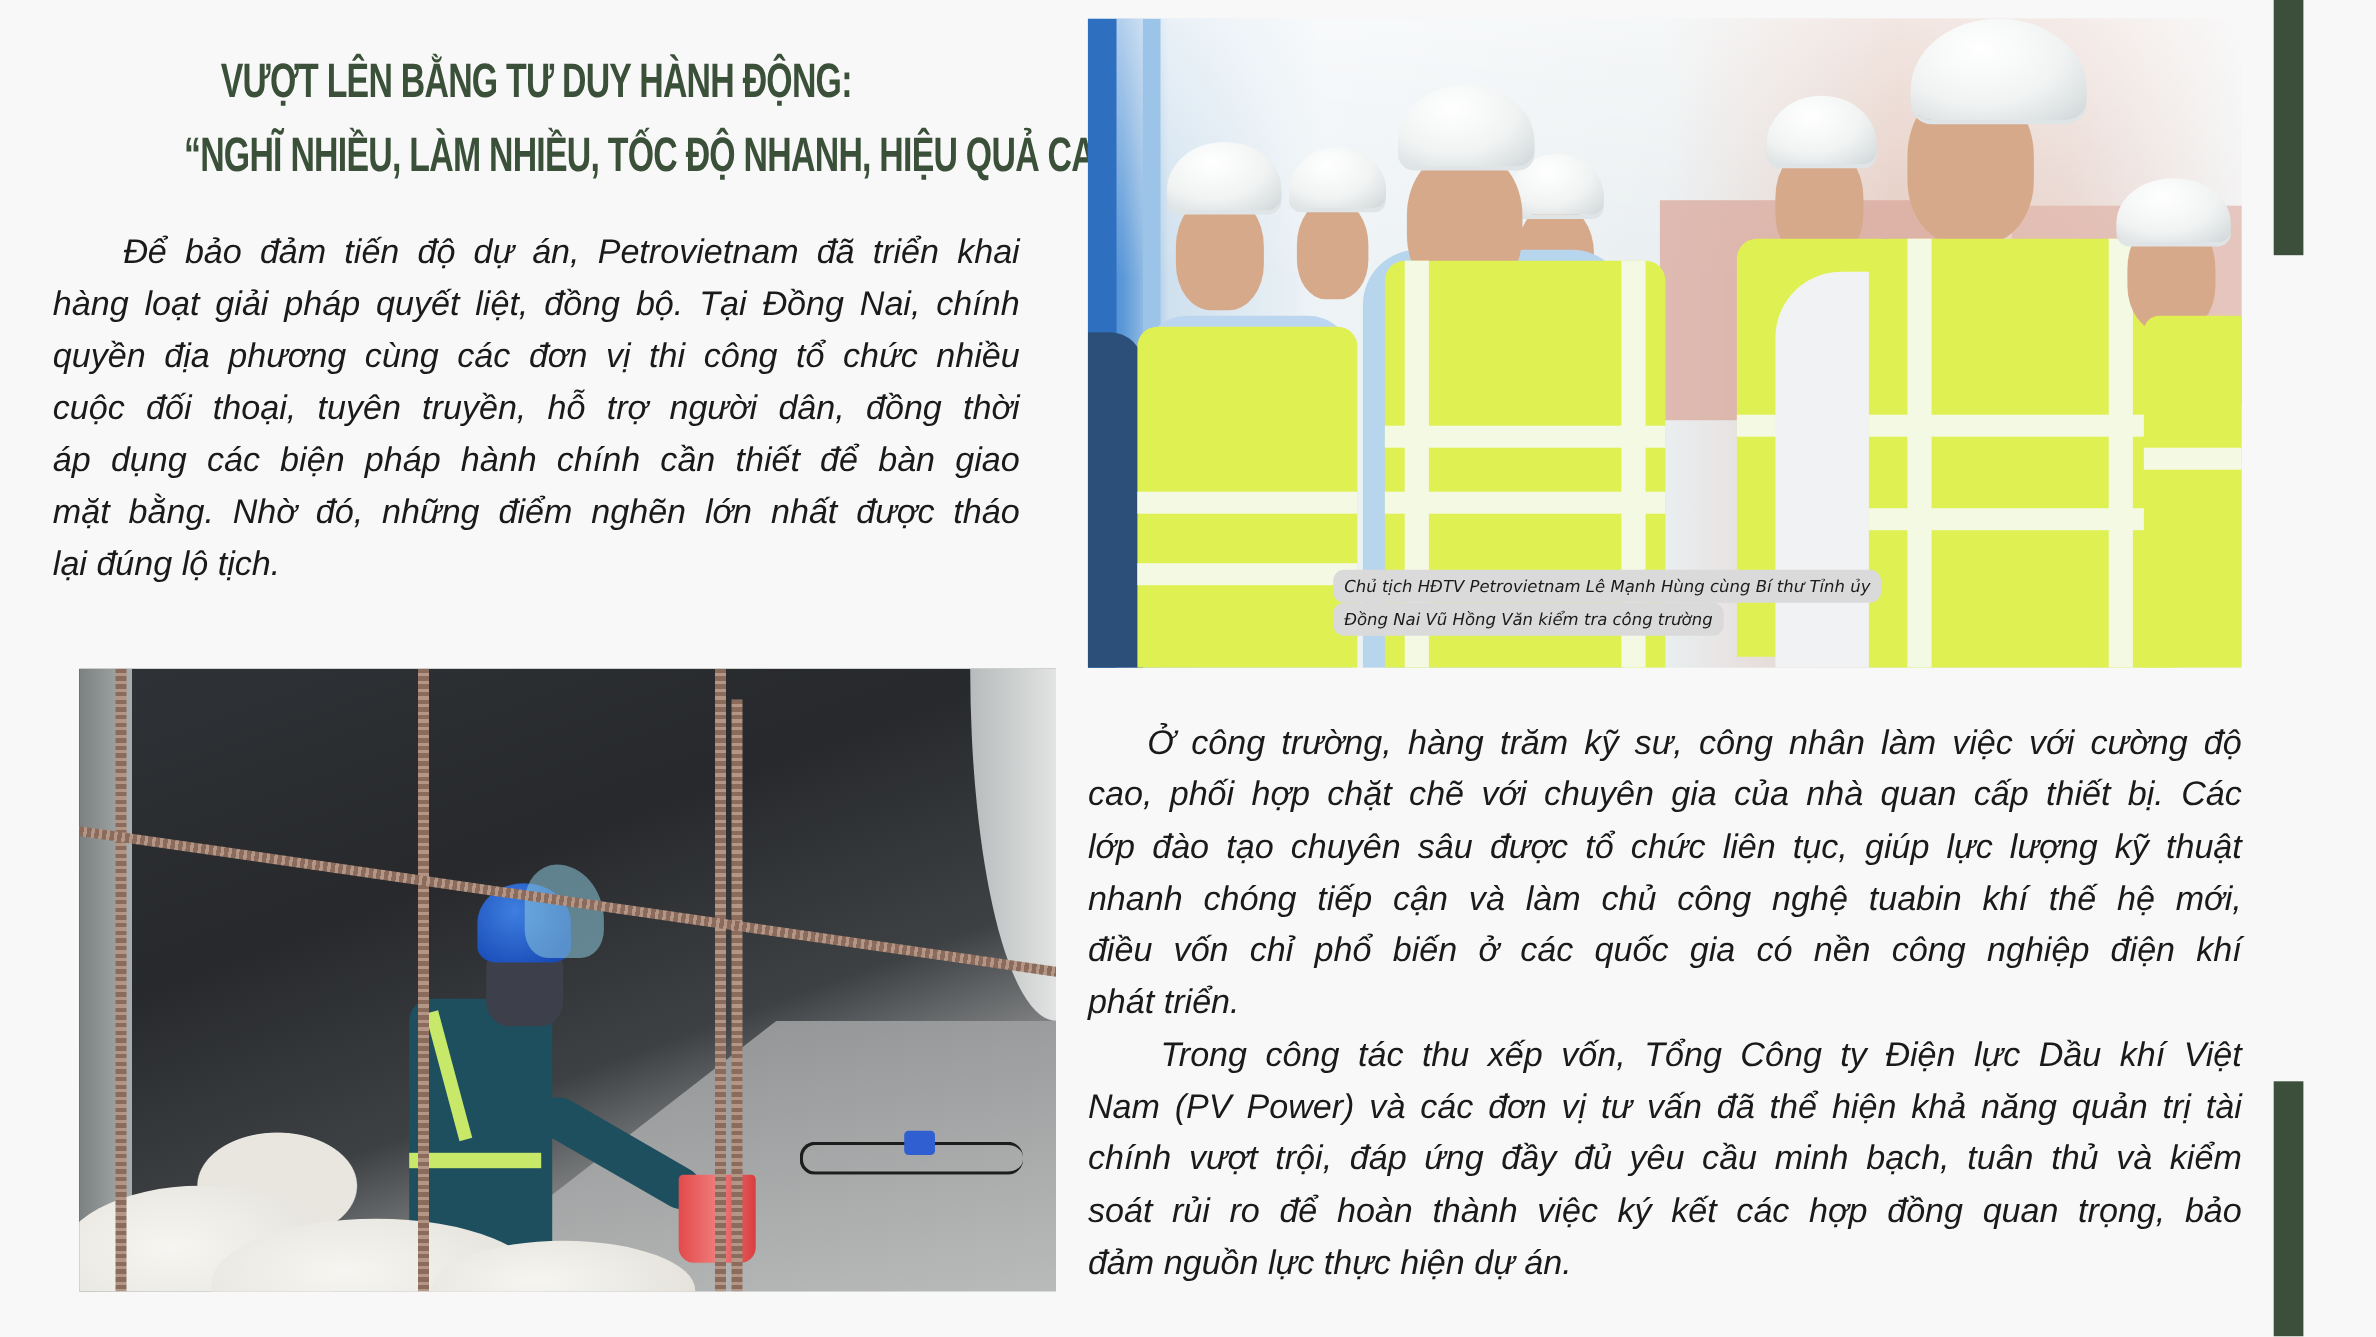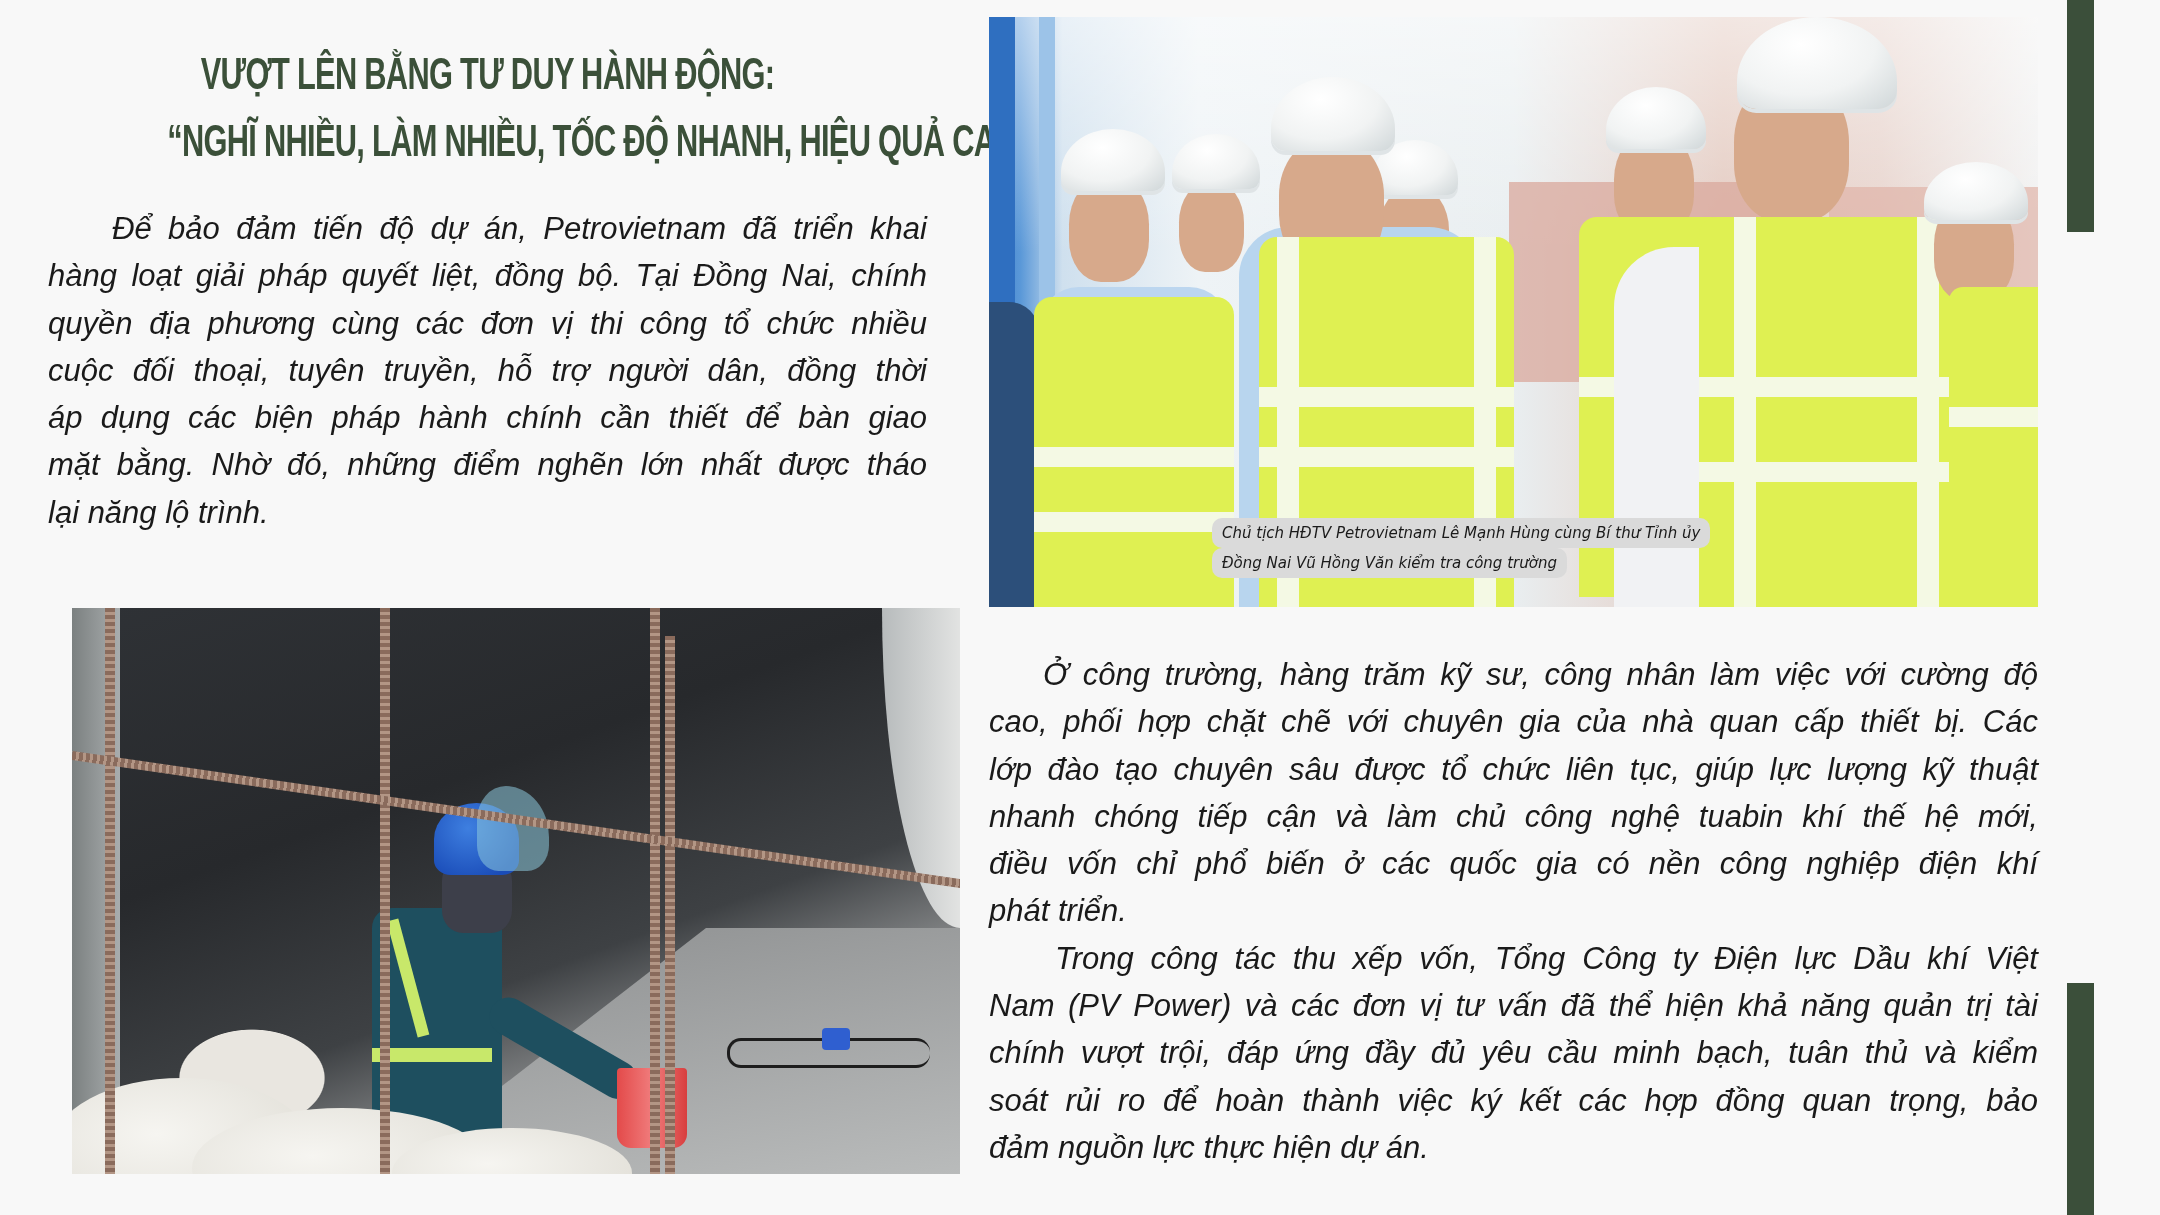--- a/index.html
+++ b/index.html
@@ -210,21 +210,21 @@
   <span class="t-line">“NGHĨ NHIỀU, LÀM NHIỀU, TỐC ĐỘ NHANH, HIỆU QUẢ CAO”</span>
 </div>
 
 <div class="text-block" id="left-text">
   <span class="ln indent">Để bảo đảm tiến độ dự án, Petrovietnam đã triển khai</span>
   <span class="ln">hàng loạt giải pháp quyết liệt, đồng bộ. Tại Đồng Nai, chính</span>
   <span class="ln">quyền địa phương cùng các đơn vị thi công tổ chức nhiều</span>
   <span class="ln">cuộc đối thoại, tuyên truyền, hỗ trợ người dân, đồng thời</span>
   <span class="ln">áp dụng các biện pháp hành chính cần thiết để bàn giao</span>
   <span class="ln">mặt bằng. Nhờ đó, những điểm nghẽn lớn nhất được tháo</span>
-  <span class="ln last">lại năng lộ trình.</span>
+  <span class="ln last">lại đúng lộ tịch.</span>
 </div>
 
 <div class="photo" id="photo-top" role="img" aria-label="Leaders in white hard hats and yellow safety vests inspecting the construction site">
 
   <div class="shape" style="left:0;top:0;width:26px;height:590px;background:#2f6fc0;"></div>
   <div class="shape" style="left:50px;top:0;width:16px;height:590px;background:#9cc3e8;"></div>
 
   <div class="shape" style="left:520px;top:165px;width:260px;height:200px;background:#d9a89c;opacity:0.75;"></div>
   <div class="shape" style="left:840px;top:170px;width:209px;height:180px;background:#e0b3a8;opacity:0.7;"></div>
 

